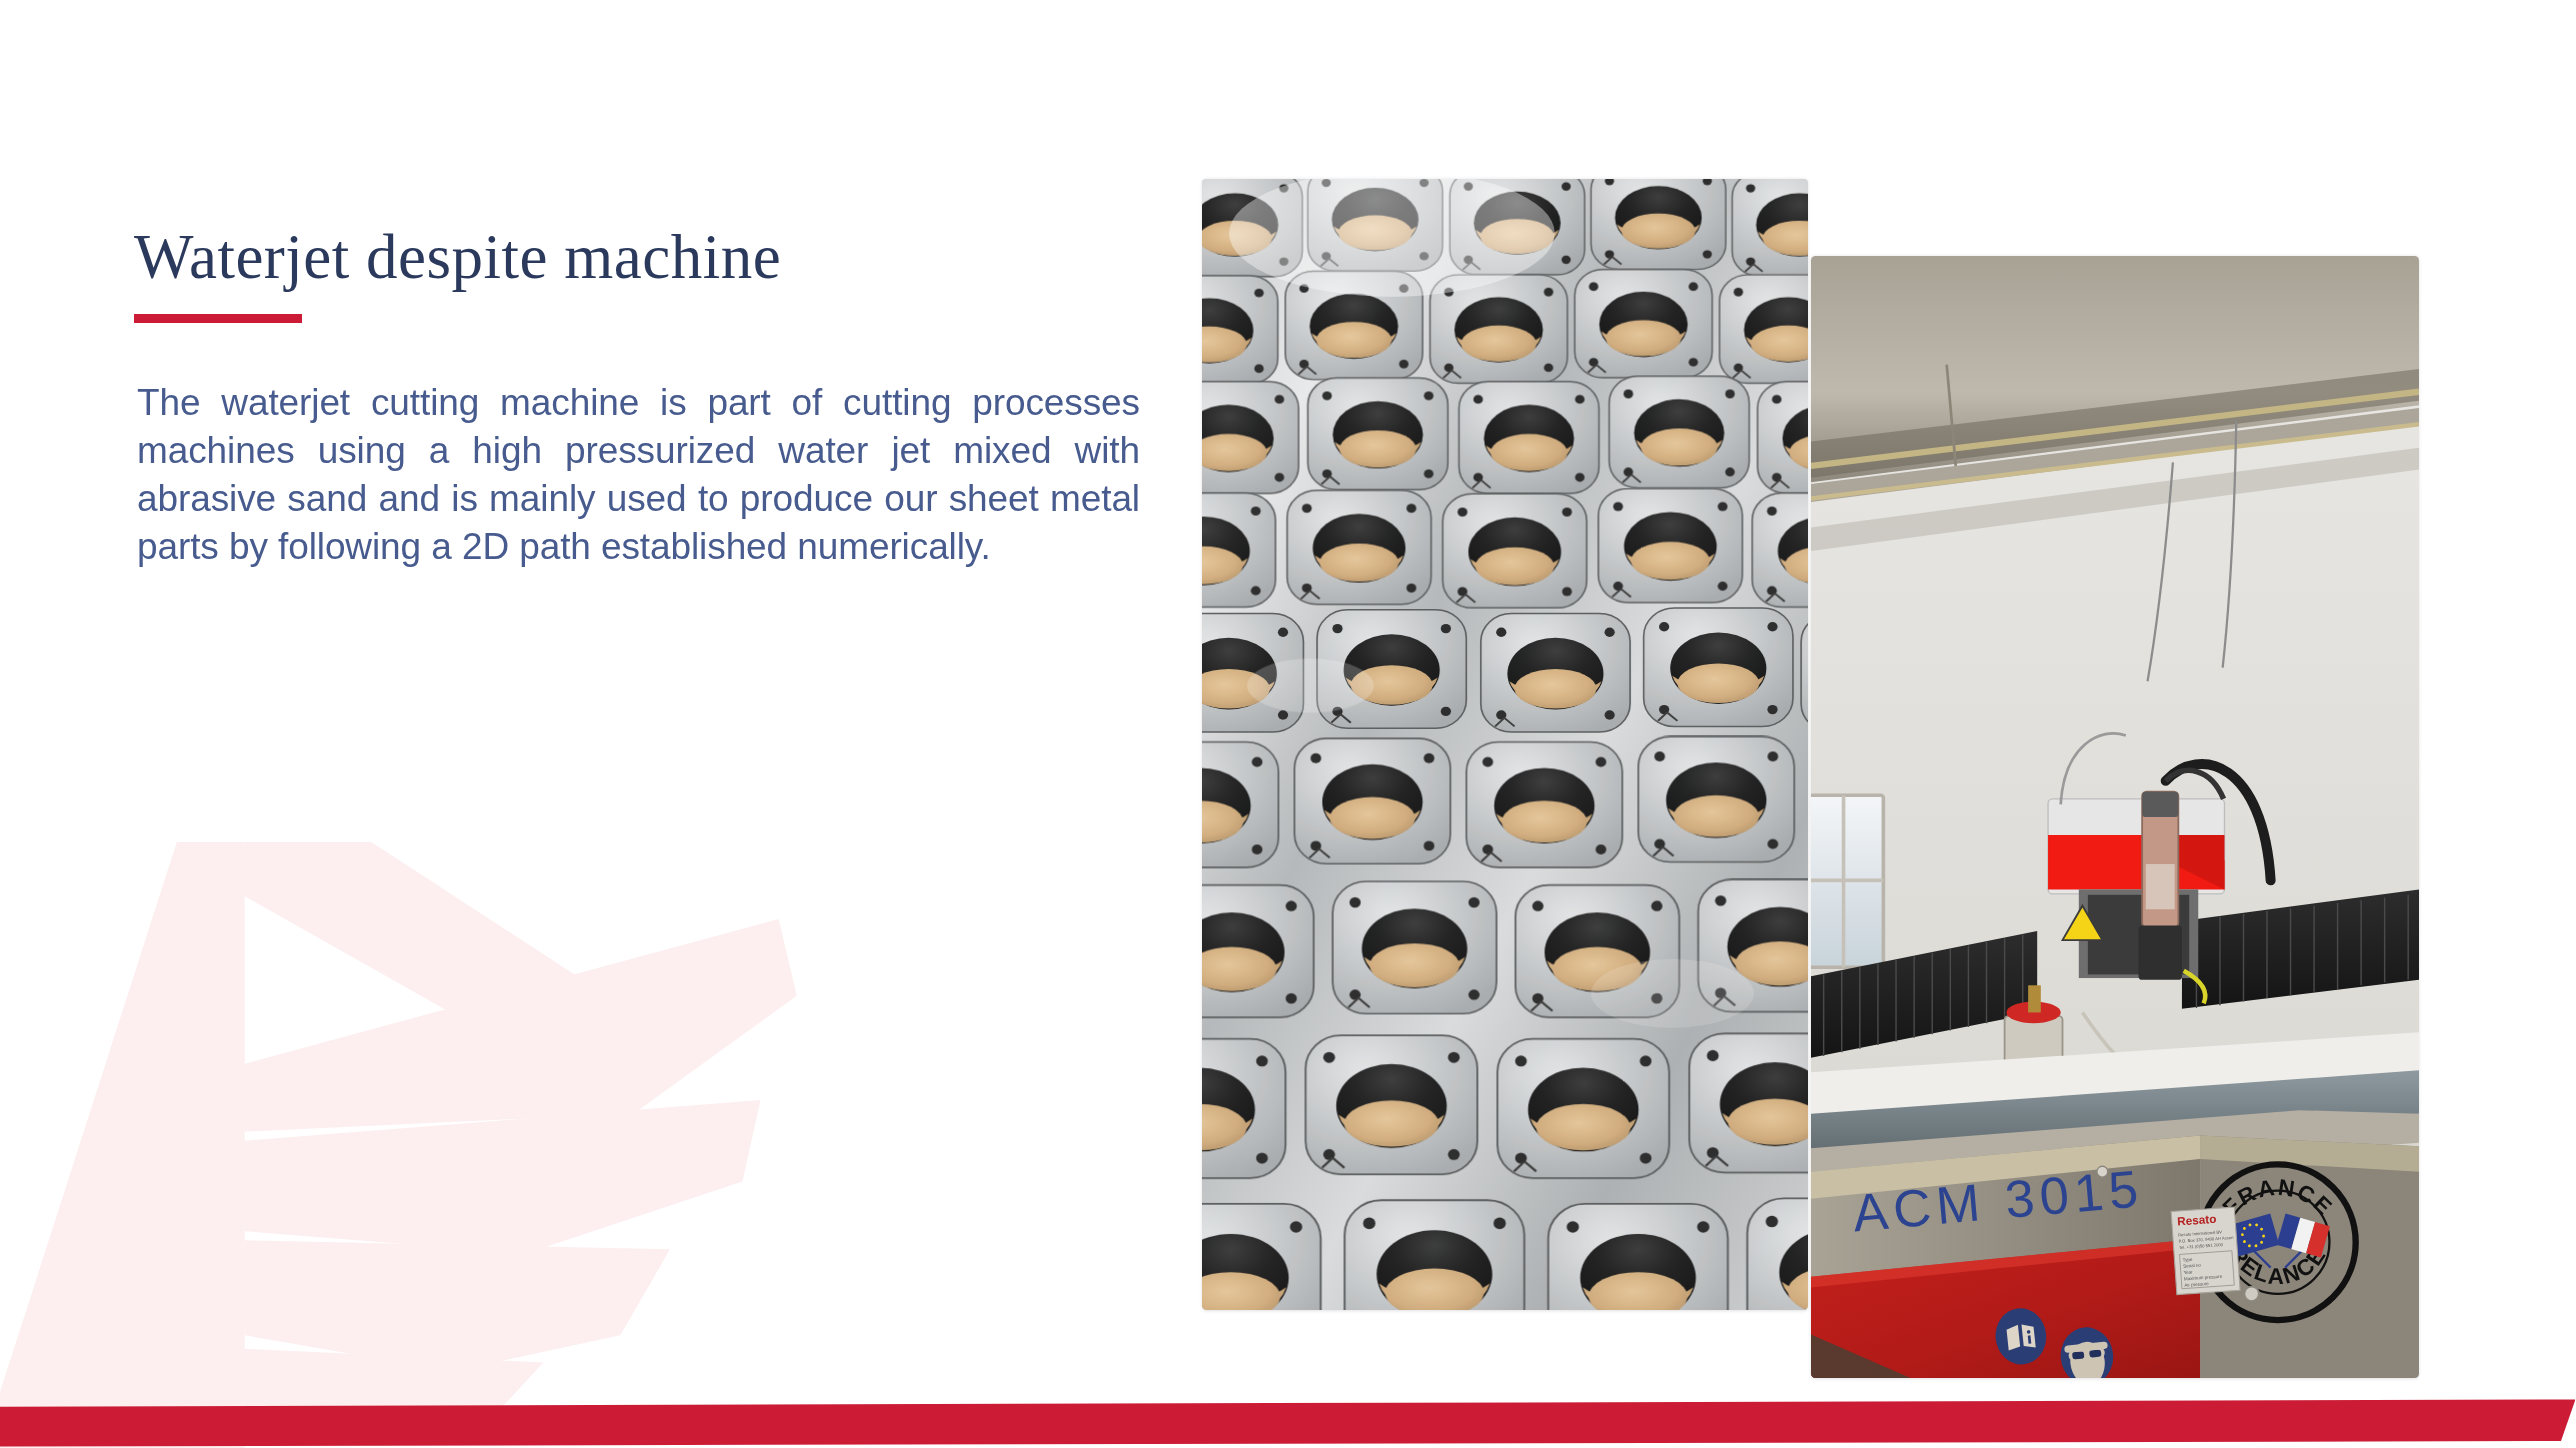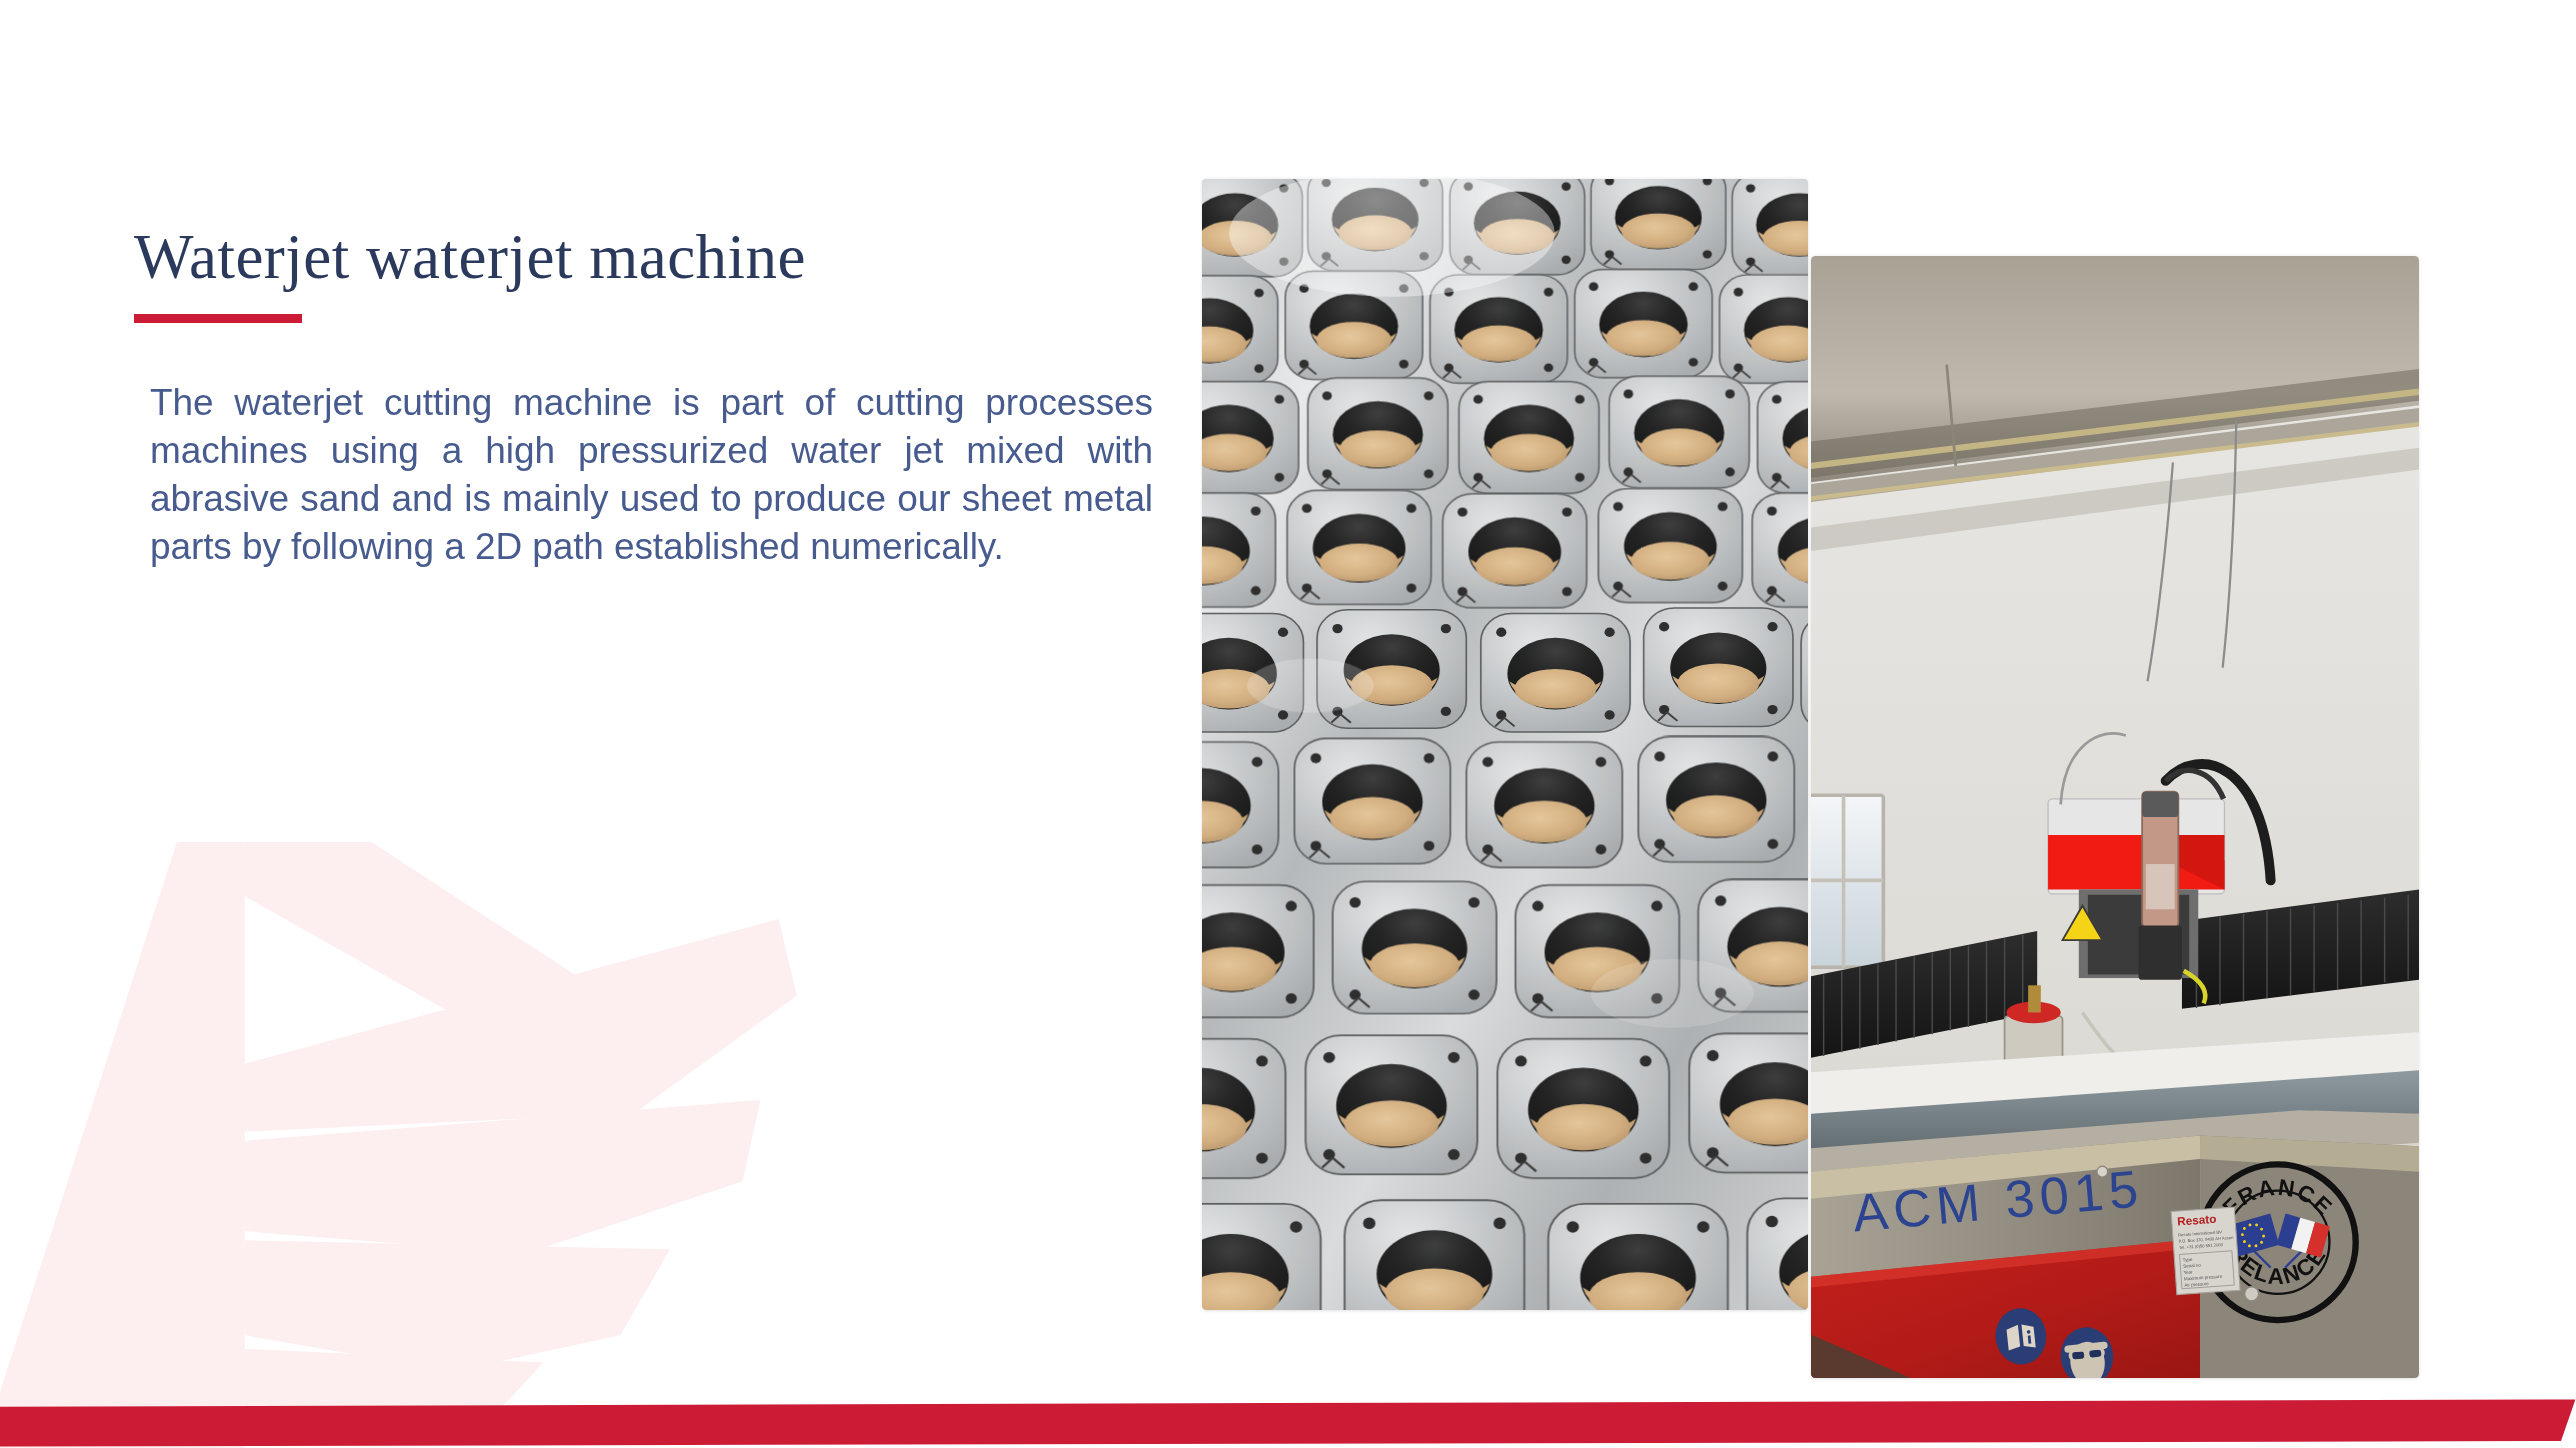--- a/index.html
+++ b/index.html
@@ -51,21 +51,21 @@
     margin-top: 25px;
   }
   .body-block {
     margin-top: 56px;
   }
   .body-par {
     font-family: "Liberation Sans", sans-serif;
     font-size: 37px;
     line-height: 48px;
     color: #475b8e;
-    margin: 16px;
+    margin: 3px;
     text-align: justify;
     text-justify: inter-word;
     width: 1003px;
     letter-spacing: -0.1px;
     font-weight: 400;
   }
   .body-par.last-par {
     text-align: left;
   }
 
@@ -112,21 +112,21 @@
       <path d="M330 0 L470 0 L700 150 L640 235 L330 60 Z"></path>
       <path d="M330 245 L920 85 L940 170 L760 300 L330 320 Z"></path>
       <path d="M330 330 L900 285 L880 375 L640 455 L330 430 Z"></path>
       <path d="M330 440 L800 450 L745 545 L560 585 L330 545 Z"></path>
       <path d="M330 560 L660 575 L600 640 L400 665 L330 640 Z"></path>
     </g>
   </svg>
 </div>
 
 <div class="text-col">
-  <h1 class="slide-title">Waterjet waterjet machine</h1>
+  <h1 class="slide-title">Waterjet despite machine</h1>
   <div class="title-rule"></div>
   <div class="body-block">
     <p class="body-par">The waterjet cutting machine is part of cutting processes machines using a high pressurized water jet mixed with abrasive sand and is mainly used to produce our sheet metal parts by following a 2D path established numerically.</p>
   </div>
 </div>
 
 <div class="photo" id="photo-sheet">
   <svg viewBox="0 0 670 1250" preserveAspectRatio="xMidYMid slice" aria-hidden="true">
     <defs>
       <linearGradient id="steelG" x1="0" y1="0" x2="1" y2="1">

